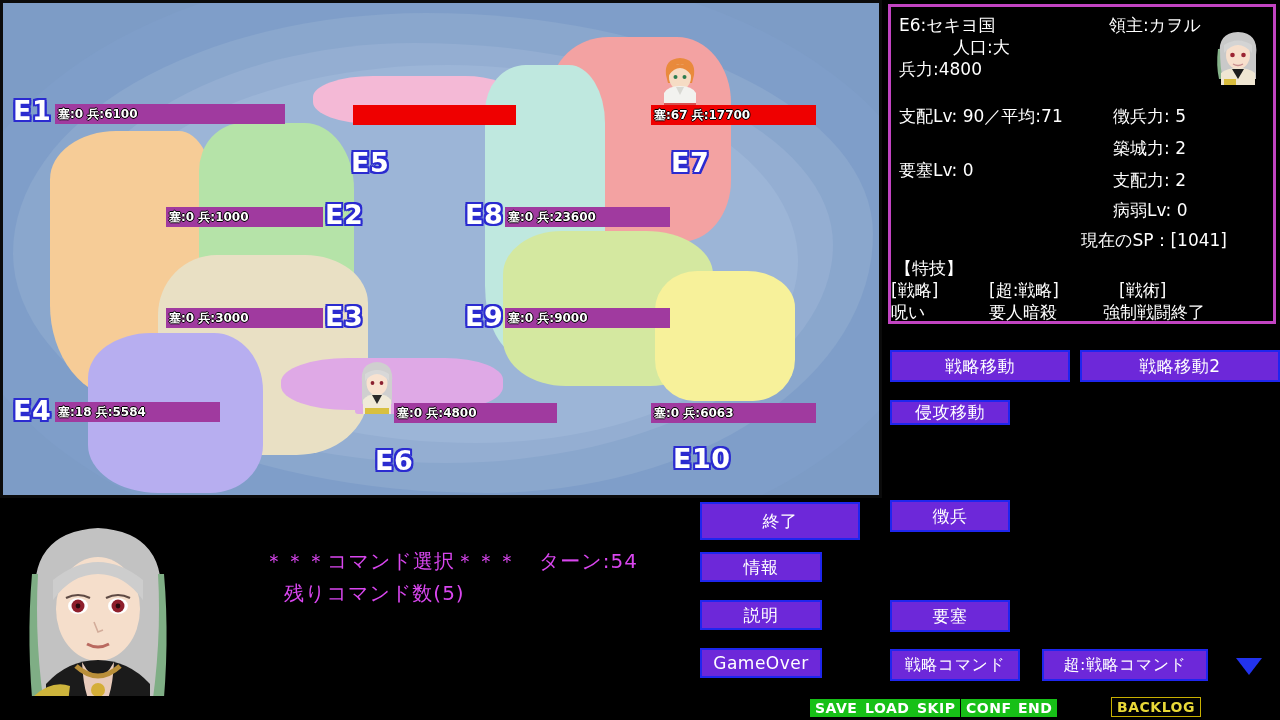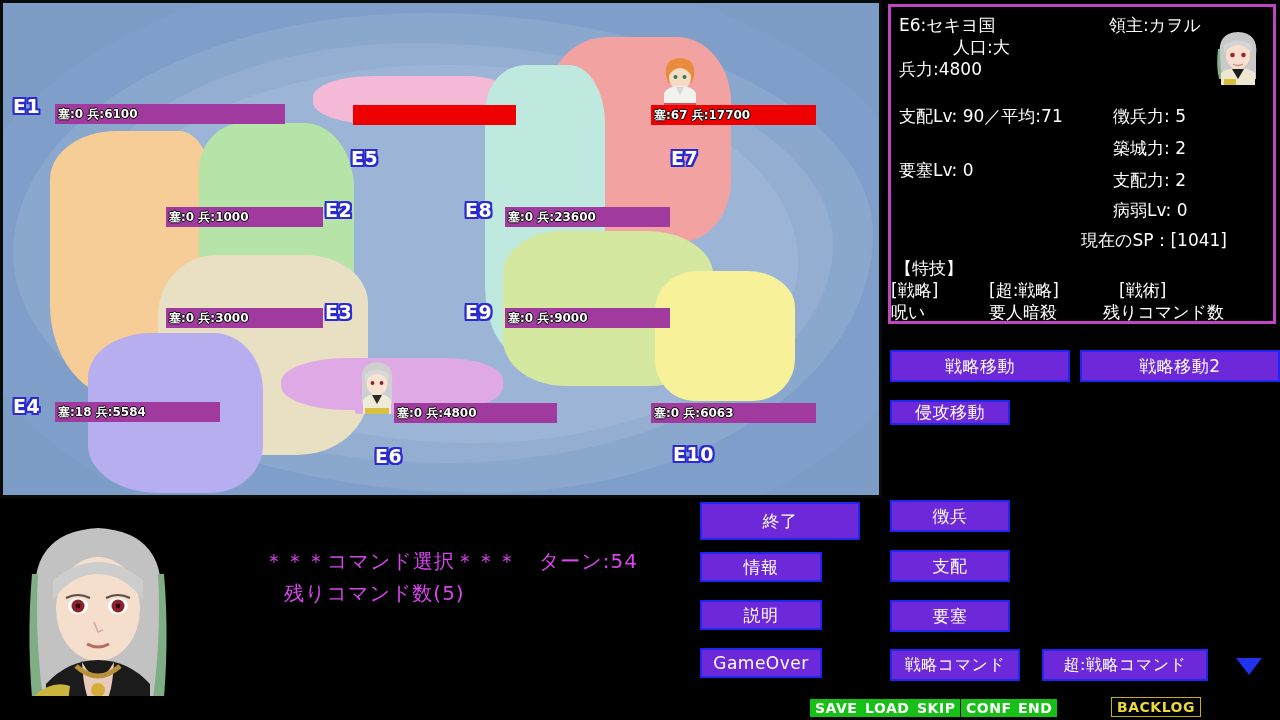--- a/index.html
+++ b/index.html
@@ -47,21 +47,21 @@
   .e8 { left:482px; top:62px; width:120px; height:290px; background:#bfe8df;
         border-radius:34% 30% 26% 30% / 16% 20% 26% 24%; }
   
   .e9 { left:500px; top:228px; width:210px; height:155px; background:#d4e8a0;
         border-radius:28% 32% 30% 30% / 28% 28% 32% 30%; }
   
   .e10 { left:652px; top:268px; width:140px; height:130px; background:#f7f19a;
          border-radius:30% 34% 30% 28% / 30% 28% 32% 32%; }
 
   .ter-label {
-    position:absolute; color:#fff; font-size:19px; font-weight:bold;
+    position:absolute; color:#fff; font-size:27px; font-weight:bold;
     font-family:"DejaVu Sans","Liberation Sans",sans-serif;
     text-shadow:-2px 0 #2b2bd0, 0 -2px #2b2bd0, 2px 0 #2b2bd0, 0 2px #2b2bd0,
                 -2px -2px #2b2bd0, 2px -2px #2b2bd0, -2px 2px #2b2bd0, 2px 2px #2b2bd0;
     letter-spacing:0.5px; white-space:nowrap;
   }
   .ter-bar {
     position:absolute; height:20px; background:#a03a9f;
     display:flex; align-items:center; padding-left:3px; white-space:nowrap;
   }
   .ter-bar.red { background:#ef0000; }
@@ -245,28 +245,27 @@
     <div class="ip" style="left:222px;top:162px;">支配力: 2</div>
     <div class="ip" style="left:222px;top:192px;">病弱Lv: 0</div>
     <div class="ip" style="left:190px;top:222px;">現在のSP：[1041]</div>
 
     <div class="ip" style="left:4px;  top:250px;">【特技】</div>
     <div class="ip" style="left:0px;  top:272px;">[戦略]</div>
     <div class="ip" style="left:98px; top:272px;">[超:戦略]</div>
     <div class="ip" style="left:228px;top:272px;">[戦術]</div>
     <div class="ip" style="left:0px;  top:294px;">呪い</div>
     <div class="ip" style="left:98px; top:294px;">要人暗殺</div>
-    <div class="ip" style="left:212px;top:294px;">残りコマンド数</div>
+    <div class="ip" style="left:212px;top:294px;">強制戦闘終了</div>
   </div>
 
   <div class="btn" style="left:890px; top:350px; width:180px; height:32px;">戦略移動</div>
   <div class="btn" style="left:1080px; top:350px; width:200px; height:32px;">戦略移動2</div>
   <div class="btn" style="left:890px; top:400px; width:120px; height:25px;">侵攻移動</div>
   <div class="btn" style="left:890px; top:500px; width:120px; height:32px;">徴兵</div>
-  <div class="btn" style="left:890px; top:550px; width:120px; height:32px;">支配</div>
   <div class="btn" style="left:890px; top:600px; width:120px; height:32px;">要塞</div>
   <div class="btn small" style="left:890px; top:649px; width:130px; height:32px;">戦略コマンド</div>
   <div class="btn small" style="left:1042px; top:649px; width:166px; height:32px;">超:戦略コマンド</div>
   <div id="advance-arrow"></div>
 
   <div id="msg-panel">
     <div id="char-portrait">
       <svg width="180" height="205" viewBox="0 0 180 205">
         <rect x="0" y="0" width="180" height="205" fill="#000"></rect>
         <path d="M28 95 Q18 18 90 14 Q162 18 152 95 Q156 150 150 205 L30 205 Q24 150 28 95 Z" fill="#c2c2c2"></path>

